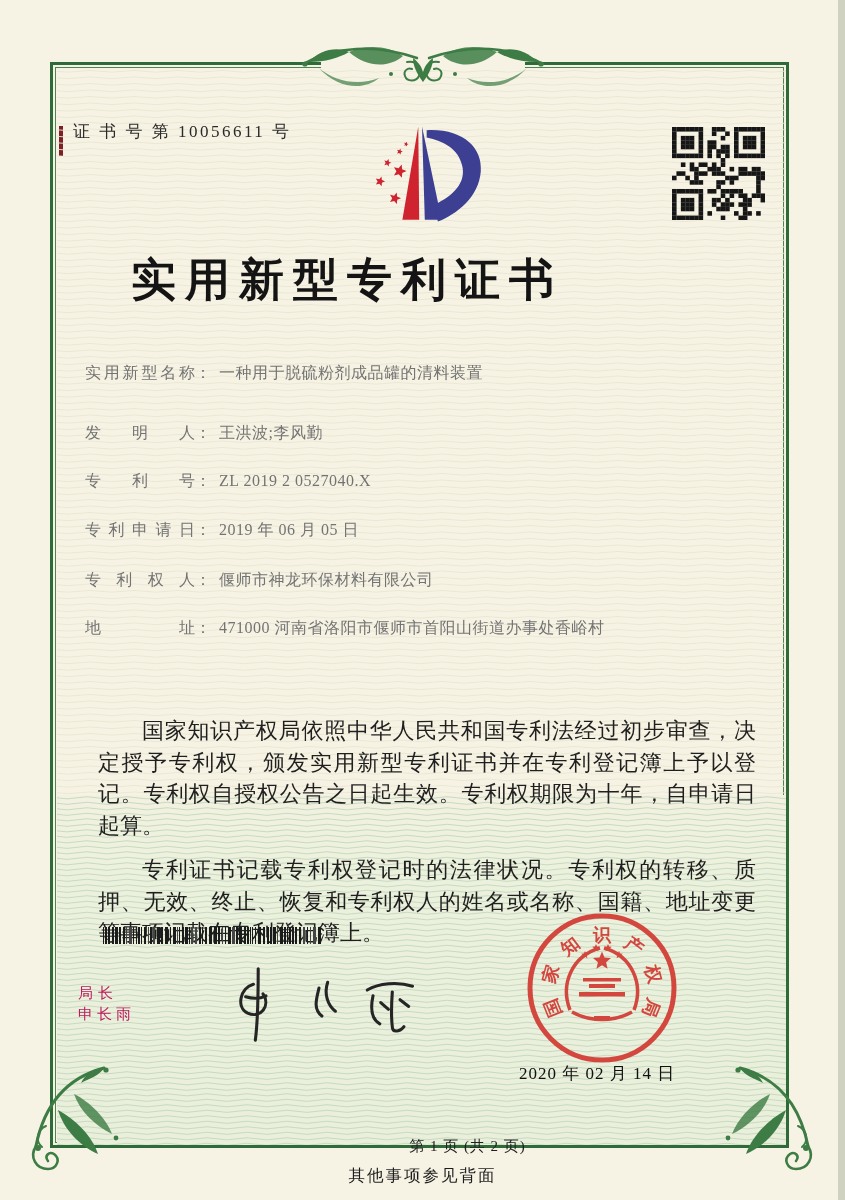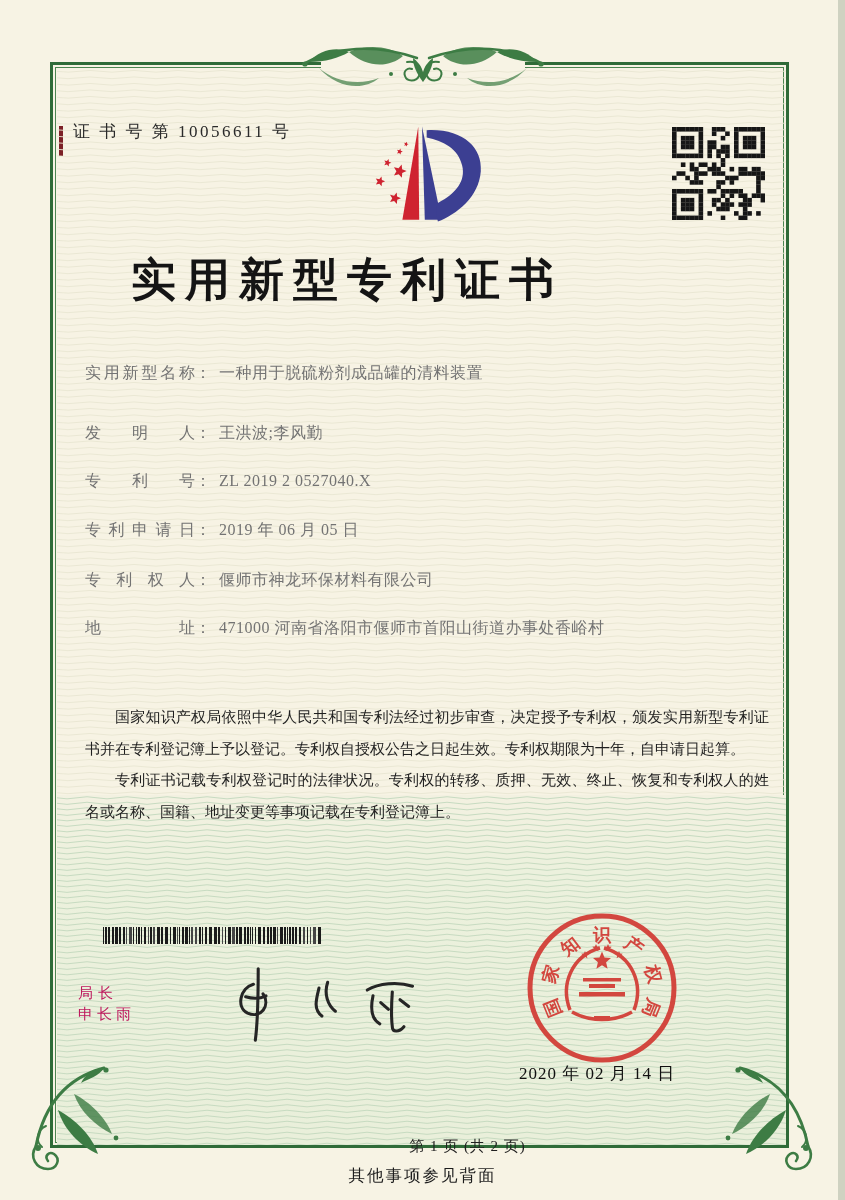--- a/index.html
+++ b/index.html
@@ -38,21 +38,21 @@
   .title{position:absolute;left:0;top:250px;width:694px;text-align:center;z-index:5;
     font-size:45px;font-weight:bold;letter-spacing:9px;color:#141414;}
 
   .frow{position:absolute;left:85px;width:700px;z-index:5;font-size:16px;color:#737373;}
   .flabel{display:inline-block;width:110px;text-align:justify;text-align-last:justify;vertical-align:bottom;}
   .fcolon{margin:0 8px 0 0;}
   .fvalue{letter-spacing:0.5px;}
   .frow .right-pair{position:absolute;left:345px;top:0;}
 
   .paras{position:absolute;left:85px;top:702px;width:684px;z-index:5;}
-  .paras p{margin:0;font-size:15px;line-height:31.5px;text-indent:2em;text-align:justify;color:#1f1f1f;}
+  .paras p{margin:13px;font-size:22px;line-height:31.5px;text-indent:2em;text-align:justify;color:#1f1f1f;}
 
   .barcode{position:absolute;left:103px;top:927px;z-index:5;}
 
   .officer{position:absolute;left:78px;top:984px;z-index:5;font-size:15px;color:#be185d;}
   .officer .o-title{letter-spacing:5px;}
   .officer .o-name{margin-top:2px;letter-spacing:4px;}
 
   .signature{position:absolute;left:225px;top:963px;z-index:5;}
 
   .seal{position:absolute;left:517px;top:903px;z-index:7;}

